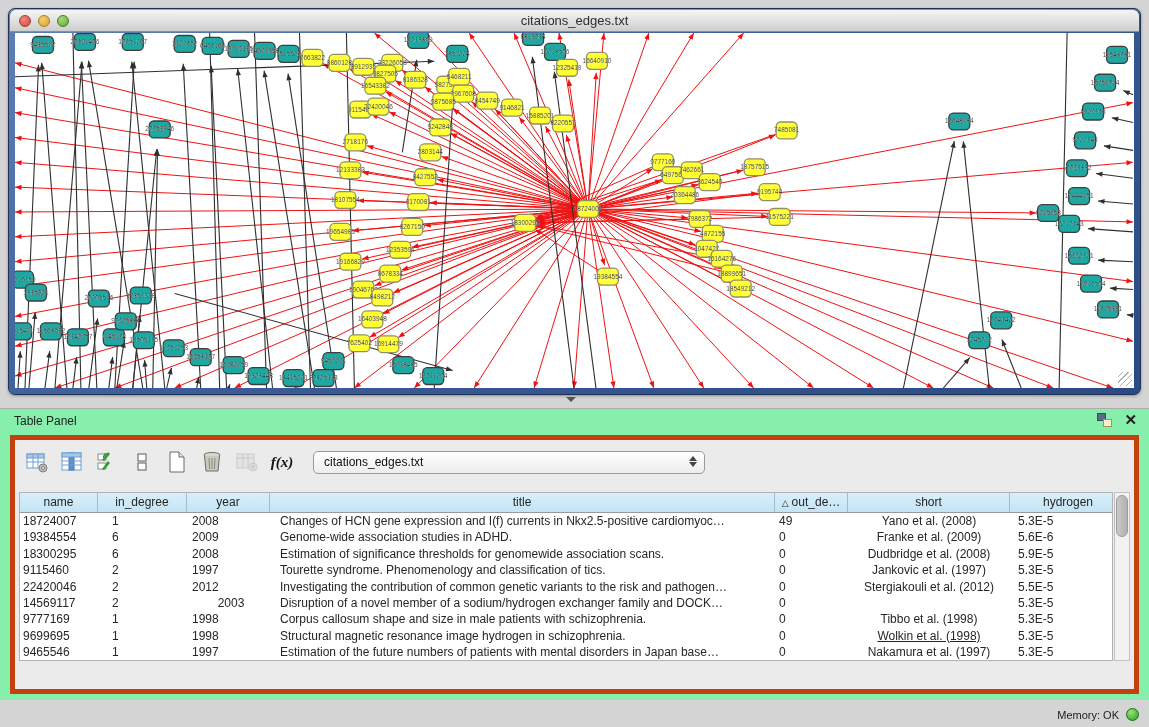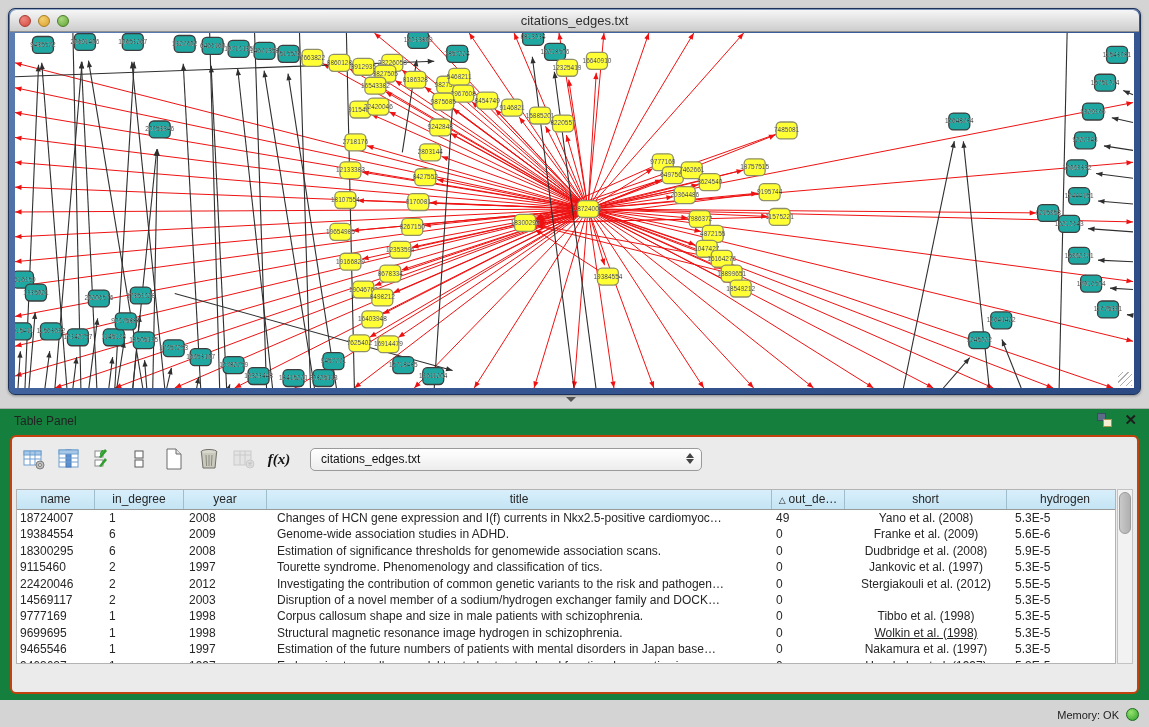--- a/index.html
+++ b/index.html
@@ -44,32 +44,32 @@
   }
   
   .split-handle {
     position:absolute; left:566px; top:397px; width:0; height:0;
     border-left:5px solid transparent; border-right:5px solid transparent;
     border-top:5px solid #555;
   }
   
   .table-panel {
     position:absolute; left:0; top:408px; width:1149px; height:292px;
-    background:#15803d; border-top:1px solid #adadad;
+    background:#86efac; border-top:1px solid #adadad;
   }
   .panel-header { position:relative; height:25px; }
   .panel-title { position:absolute; left:14px; top:5px; font-size:12px; color:#222; }
   .panel-header-icons { position:absolute; right:12px; top:4px; display:flex; gap:12px; align-items:center; }
   .float-icon { position:relative; width:15px; height:14px; display:inline-block; }
   .float-icon .back  { position:absolute; left:0; top:0; width:9px; height:8px; background:#5c6b86; border:1px solid #3c4a63;}
   .float-icon .front { position:absolute; right:0; bottom:0; width:9px; height:8px; background:#f4eed2; border:1px solid #a8954c;}
   .close-x { font-size:15px; font-weight:bold; color:#1d1d1d; line-height:14px; }
   .panel-body {
     position:absolute; left:10px; right:10px; top:26px; bottom:6px;
-    background:#ebebeb; border:2px solid #c2410c; border-radius:6px;
+    background:#ebebeb; border:5px solid #c2410c; border-radius:0;
   }
   
   .tp-toolbar { position:absolute; left:8px; top:6px; height:32px; display:flex; align-items:center; gap:7px; }
   .tbtn { width:28px; height:28px; display:flex; align-items:center; justify-content:center; }
   .tbtn svg { display:block; }
   .fx { font-family:"Liberation Serif", serif; font-style:italic; font-weight:bold; font-size:15px; color:#111; }
   .net-select {
     margin-left:10px; width:392px; height:23px; position:relative;
     background:linear-gradient(#ffffff,#ededed);
     border:1px solid #9a9a9a; border-radius:5px;
@@ -792,21 +792,21 @@
             <div class="td" style="width: 89px; padding-left: 14px;">2</div>
             <div class="td" style="width: 83px; padding-left: 5px;">2012</div>
             <div class="td" style="width: 505px; padding-left: 10px;">Investigating the contribution of common genetic variants to the risk and pathogen…</div>
             <div class="td" style="width: 73px; padding-left: 4px;">0</div>
             <div class="td" style="width: 162px; text-align: center;">Stergiakouli et al. (2012)</div>
             <div class="td" style="width: 117px; padding-left: 8px;">5.5E-5</div>
           </div>
           <div class="trow">
             <div class="td" style="width: 78px; padding-left: 3px;">14569117</div>
             <div class="td" style="width: 89px; padding-left: 14px;">2</div>
-            <div class="td" style="width: 83px; padding-left: 5px;">2003</div>
+            <div class="td" style="width: 83px; padding-left: 5px; text-align: center;">2003</div>
             <div class="td" style="width: 505px; padding-left: 10px;">Disruption of a novel member of a sodium/hydrogen exchanger family and DOCK…</div>
             <div class="td" style="width: 73px; padding-left: 4px;">0</div>
             <div class="td" style="width: 162px; text-align: center; margin-top: 16px;">de Silva et al. (2003)</div>
             <div class="td" style="width: 117px; padding-left: 8px;">5.3E-5</div>
           </div>
           <div class="trow">
             <div class="td" style="width: 78px; padding-left: 3px;">9777169</div>
             <div class="td" style="width: 89px; padding-left: 14px;">1</div>
             <div class="td" style="width: 83px; padding-left: 5px;">1998</div>
             <div class="td" style="width: 505px; padding-left: 10px;">Corpus callosum shape and size in male patients with schizophrenia.</div>

